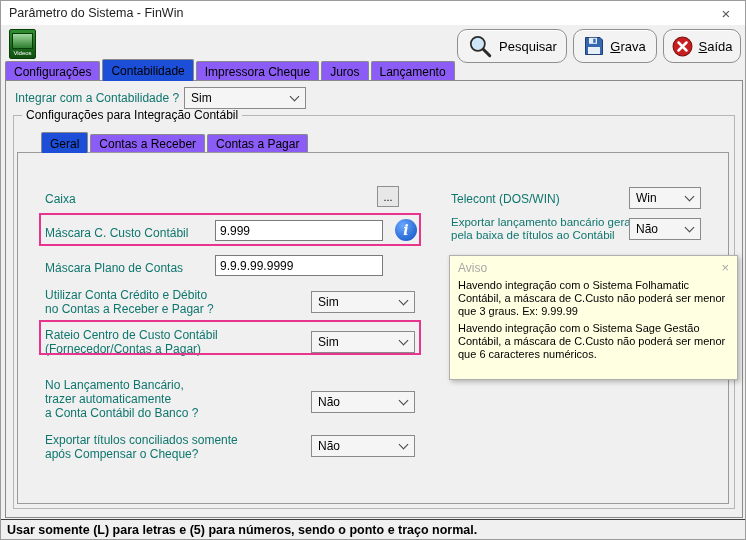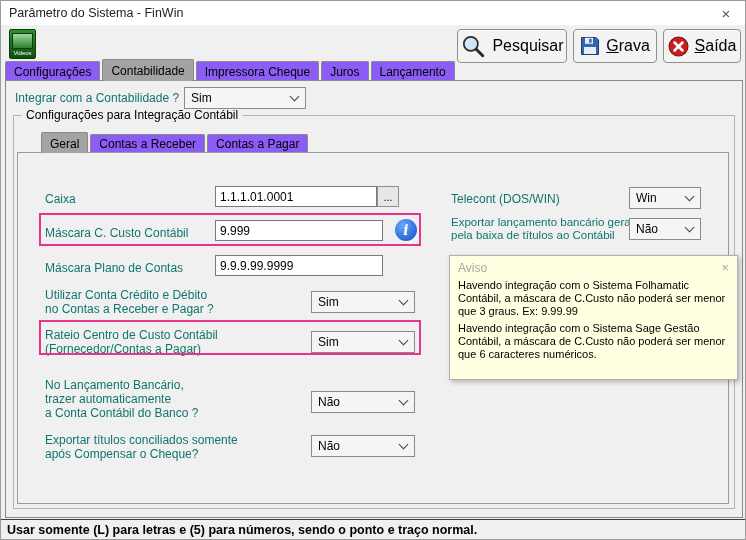--- a/index.html
+++ b/index.html
@@ -13,33 +13,33 @@
   .tclose{width:22px;height:20px;display:flex;align-items:center;justify-content:center;
     color:#555;font-size:15px;cursor:default;}
 
   
   .videos{left:8px;top:28px;width:27px;height:30px;border:1px solid #0b3d0b;border-radius:2px;
     background:linear-gradient(#2f8f2f,#0f4f0f);display:flex;flex-direction:column;
     align-items:center;justify-content:flex-end;overflow:hidden;}
   .videos .screen{width:19px;height:15px;margin-top:3px;background:linear-gradient(#9fd99f,#2e7d2e);
     border:1px solid #083c08;}
   .videos .vlabel{font-size:6px;color:#ffffff;line-height:9px;}
-  .tb-btn{height:34px;background:#f3f3f3;border:1px solid #8f8f8f;border-radius:4px;
+  .tb-btn{height:34px;background:#f3f3f3;border:1px solid #8f8f8f;border-radius:10px;
     box-shadow:inset 0 1px 0 #ffffff;display:flex;align-items:center;justify-content:center;
-    gap:6px;font-size:16px;color:#000;cursor:default;}
+    gap:6px;font-size:13px;color:#000;cursor:default;}
   .tb-btn .ic{display:flex;align-items:center;}
   .ul1{display:inline-block;}
   .ul1::first-letter{text-decoration:underline;}
 
   
   .tabstrip{display:flex;align-items:flex-end;z-index:5;}
   .tab{height:17px;margin-bottom:1px;margin-right:2px;padding:1px 8px 0;background:#8b5cf6;
     border:1px solid #8a8a8a;border-bottom:none;font-size:12px;display:flex;align-items:center;
     border-radius:2px 2px 0 0;cursor:default;white-space:nowrap;}
-  .tab.active{height:20px;margin-bottom:0;background:#a3a3a3;z-index:6;}
+  .tab.active{height:20px;margin-bottom:0;background:#1d4ed8;z-index:6;}
   .itab{height:16px;}
   .itab.active{height:19px;}
 
   
   .content-panel{left:4px;top:79px;width:738px;height:438px;border:1px solid #8a8a8a;background:#f0f0f0;z-index:1;}
   .groupbox{left:12px;top:114px;width:722px;height:394px;border:1px solid #b5b5b5;z-index:2;}
   .legend{position:absolute;top:-8px;left:8px;background:#f0f0f0;padding:0 4px;font-size:12px;color:#000000;}
   .inner-panel{left:16px;top:151px;width:712px;height:352px;border:1px solid #9a9a9a;background:#f0f0f0;z-index:3;}
 
   .label{font-size:12px;color:#0f766e;white-space:nowrap;z-index:10;}
@@ -160,21 +160,20 @@
     <div class="tab itab">
         <span>Contas a Receber</span>
       </div>
     <div class="tab itab">
         <span>Contas a Pagar</span>
       </div>
   </div>
   <div class="inner-panel abs"></div>
 
   <span class="label abs" style="left:44px;top:191px;">Caixa</span>
-  <input class="input abs" style="left: 214px; top: 185px; width: 162px;" value="1.1.1.01.0001">
   <div class="browse-btn abs" style="left:376px;top:185px;">
     <span>...</span>
   </div>
 
   <span class="label abs" style="left:44px;top:225px;">Máscara C. Custo Contábil</span>
   <input class="input abs" style="left: 214px; top: 219px; width: 168px;" value="9.999">
   <div class="info-icon abs" style="left:394px;top:218px;">i</div>
 
   <span class="label abs" style="left:44px;top:260px;">Máscara Plano de Contas</span>
   <input class="input abs" style="left: 214px; top: 254px; width: 168px;" value="9.9.9.99.9999">

